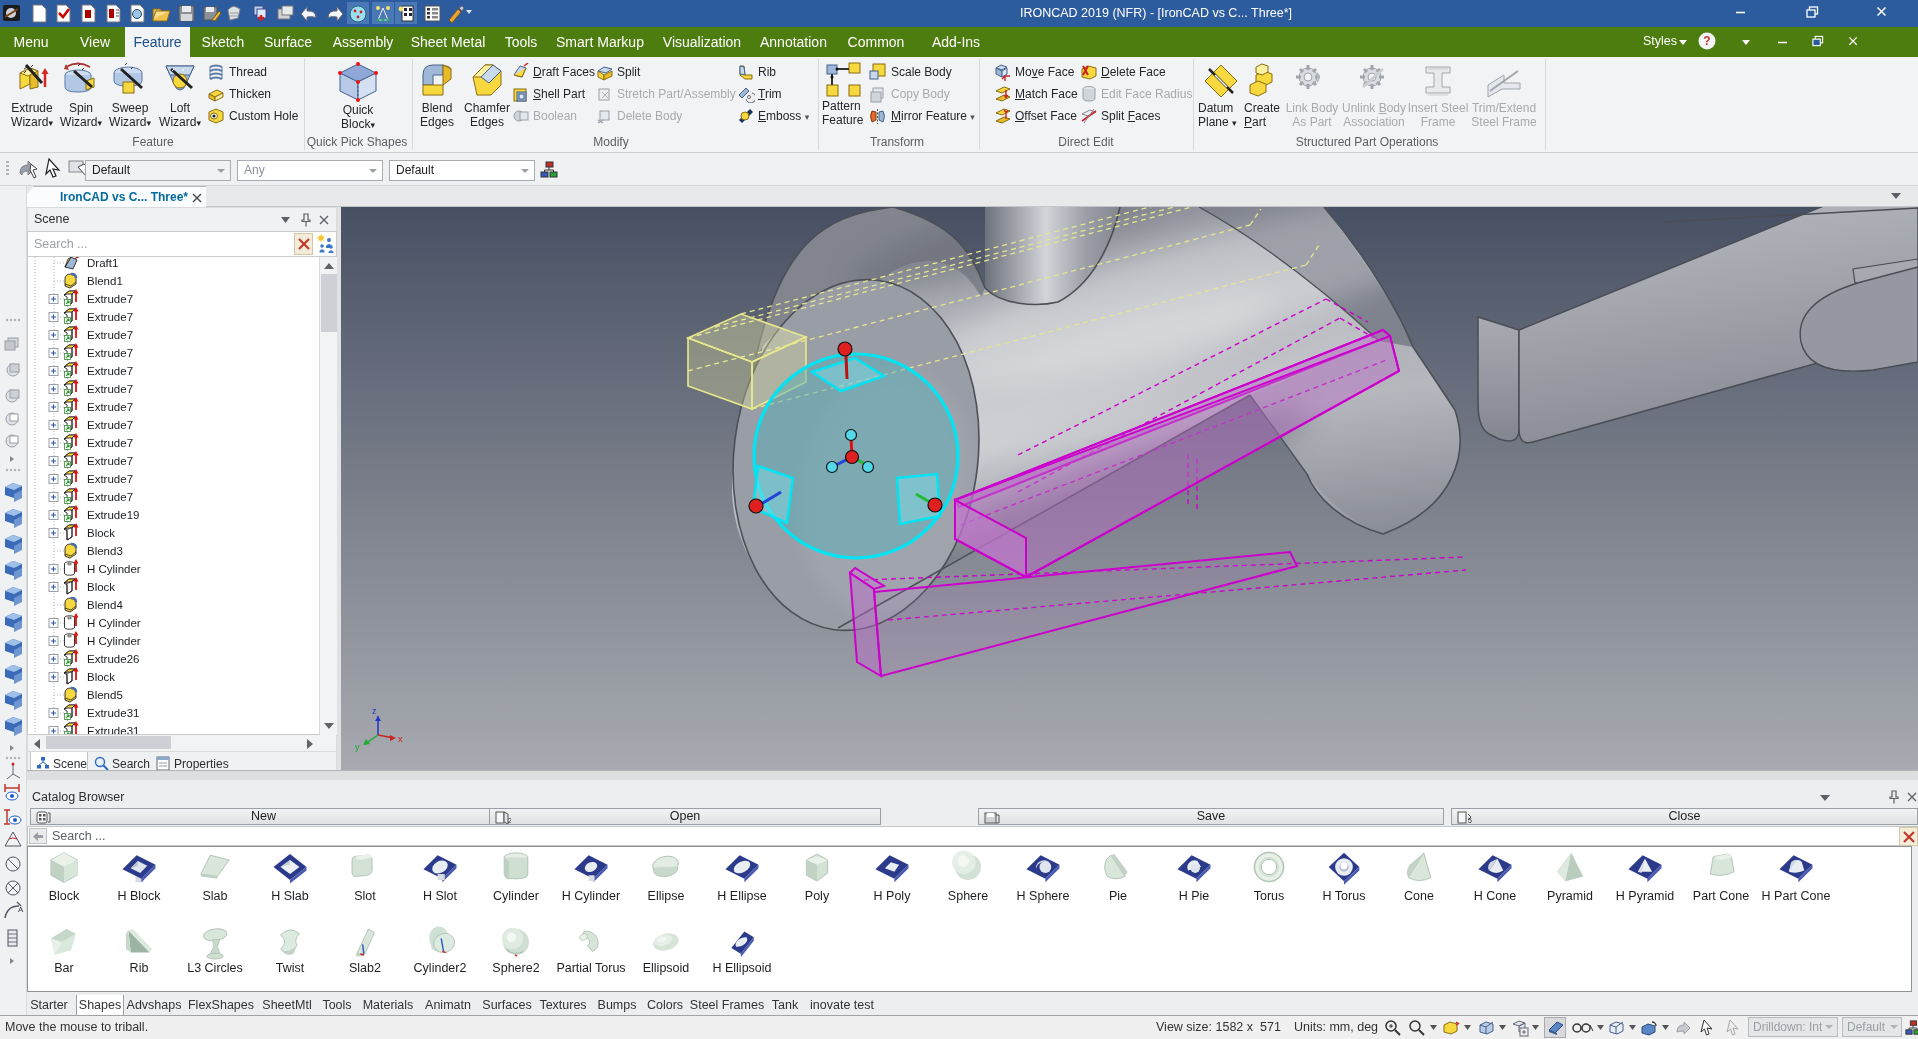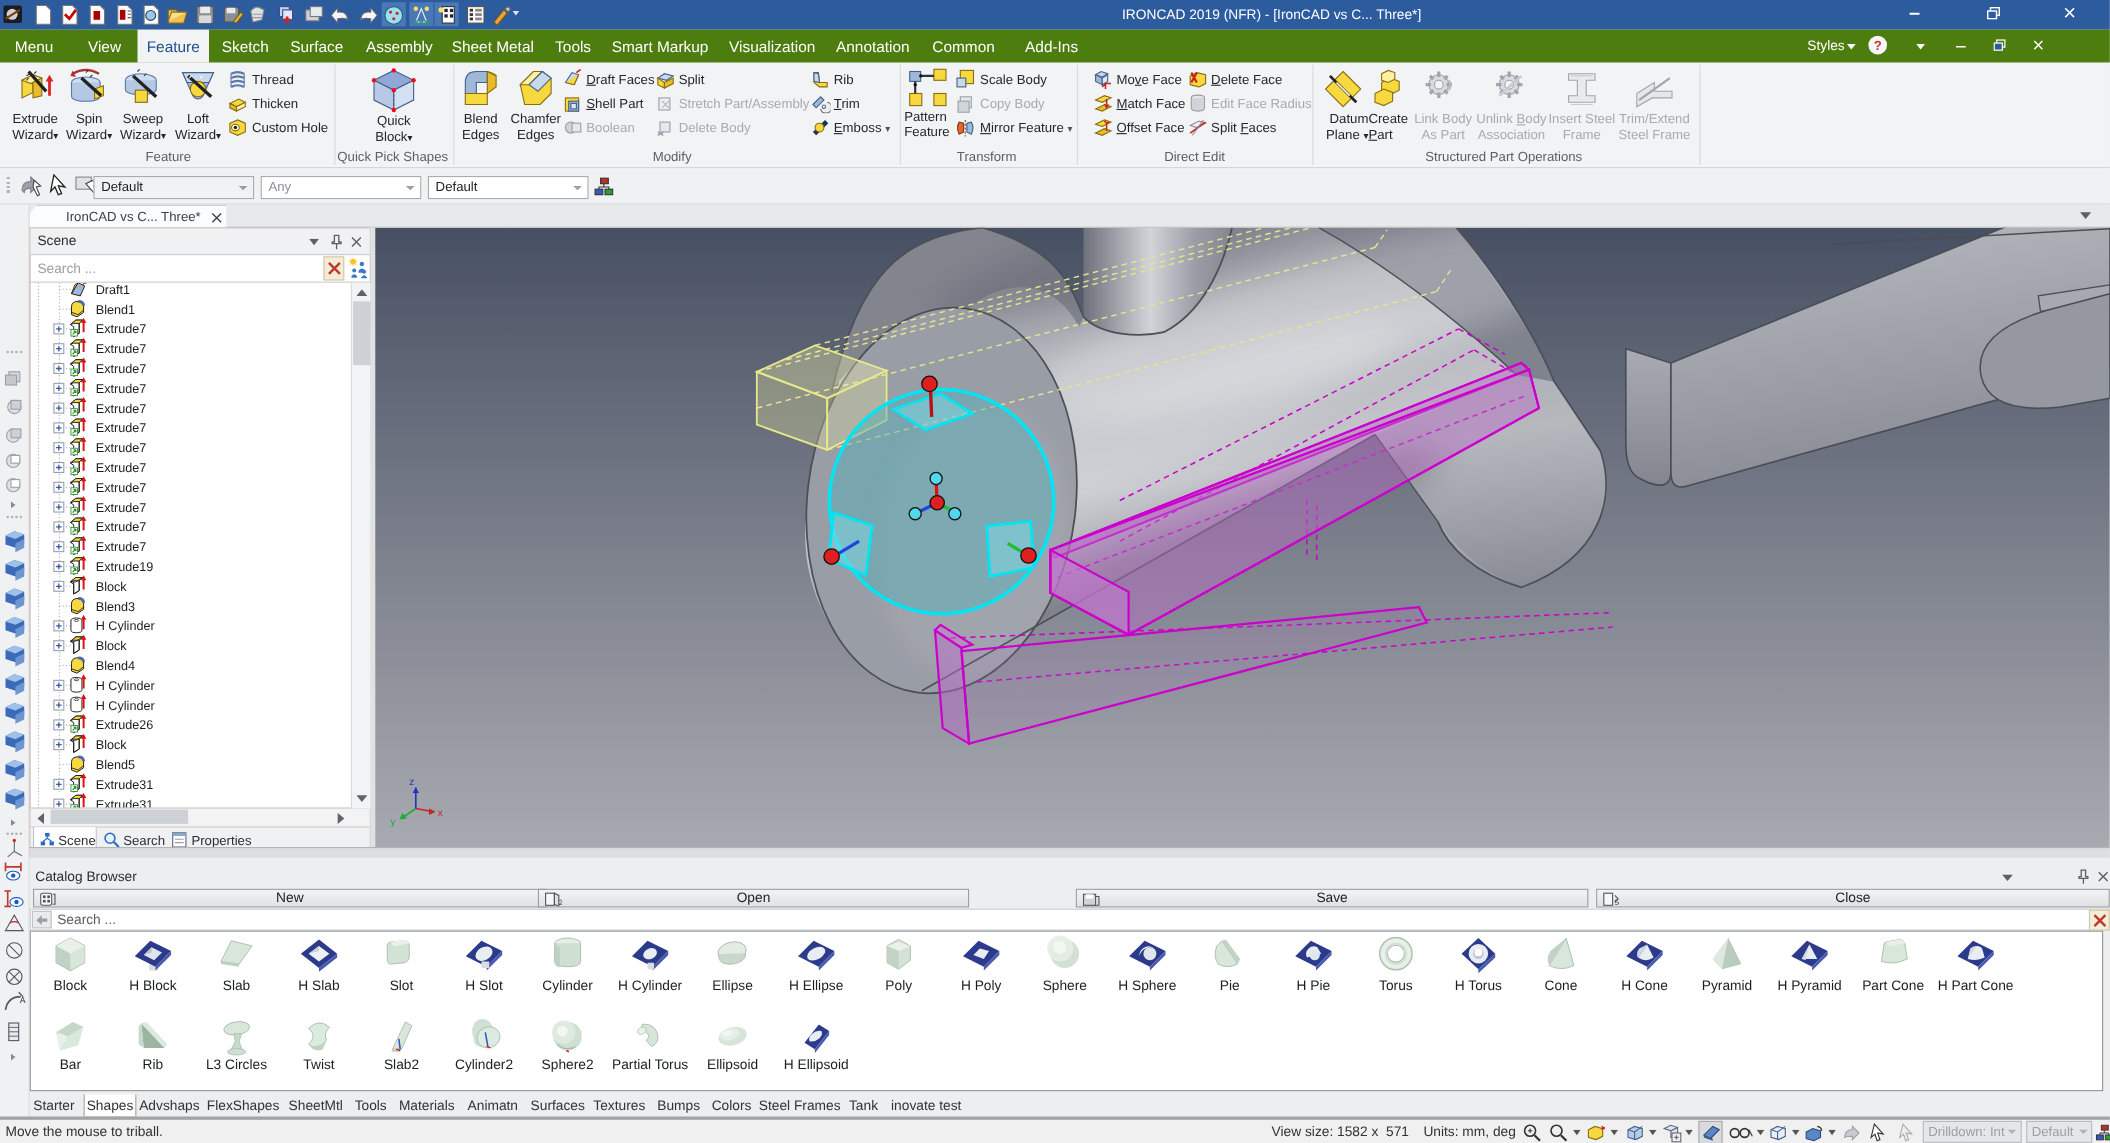--- a/index.html
+++ b/index.html
@@ -19,21 +19,21 @@
 .combo{position:absolute;top:7px;height:21px;background:#fff;border:1px solid #a8acb0;font-size:12px;color:#222;line-height:19px;padding-left:6px}
 .combo .da{position:absolute;right:5px;top:8px;width:0;height:0;border-left:4px solid transparent;border-right:4px solid transparent;border-top:4px solid #9aa0a6}
 #tabrow{position:absolute;left:0;top:186px;width:1918px;height:21px;background:#e7e9eb;border-bottom:1px solid #c4c7ca}
 #doctab{position:absolute;left:16px;top:186px;width:190px;height:21px;background:#fbfcfd;clip-path:polygon(18px 0,190px 0,190px 21px,0 21px);border-top:1px solid #b5b8bb}
 #leftcol{position:absolute;left:0;top:186px;width:27px;height:829px;background:#eff1f2;border-right:1px solid #d8dadc}
 #scenepanel{position:absolute;left:27px;top:207px;width:310px;height:571px;background:#c2410c}
 #viewport{position:absolute;left:341px;top:207px;width:1577px;height:563px}
 #vpgap{position:absolute;left:337px;top:207px;width:4px;height:563px;background:#dfe1e3}
 #splitter{position:absolute;left:27px;top:770px;width:1891px;height:15px;background:#dcdee0;border-top:1px solid #b2b5b8}
 #catalog{position:absolute;left:27px;top:780px;width:1891px;height:235px;background:#eceeef}
-#statusbar{position:absolute;left:0;top:1015px;width:1918px;height:24px;background:#f0f0f0;border-top:3px solid #a3a3a3;font-size:12.5px;color:#333}
+#statusbar{position:absolute;left:0;top:1015px;width:1918px;height:24px;background:#f0f0f0;border-top:1px solid #a3a3a3;font-size:12.5px;color:#333}
 .qat{position:absolute;top:4px;width:19px;height:19px}
 .wbtn{position:absolute;color:#fff;font-size:13px;top:6px}
 .cattab{position:absolute;top:0;height:20px;line-height:20px;font-size:12.5px;color:#333;text-align:center}
 </style></head>
 <body>
 <div id="titlebar">
 <svg class="qat" style="left:3px" viewBox="0 0 19 19">
       <rect x="0" y="1" width="17" height="16" rx="2" fill="#1a1c20"></rect>
       <circle cx="8" cy="9" r="5" fill="#cfd3d8"></circle>
       <path d="M2 13 L15 5" stroke="#7a4010" stroke-width="2"></path>
@@ -363,21 +363,21 @@
     </svg>
 <div class="smallrow gray" style="left:1101px;top:27px">Edit Face Radius</div>
 <svg class="ribicon abs" style="left:1080px;top:50px" width="18" height="18" viewBox="0 0 18 18">
       <path d="M2 7 l8-4 6 2 -8 4z" fill="#eceef0" stroke="#889"></path>
       <path d="M2 14 L16 4" stroke="#c22" stroke-width="1.6"></path>
       <path d="M4 16 L14 2" stroke="#889" stroke-width="1"></path>
     </svg>
 <div class="smallrow" style="left:1101px;top:49px">Split <u>F</u>aces</div>
 <div class="glabel" style="left:1036px;width:100px">Direct Edit</div>
 <div class="gsep" style="left:1193px"></div>
-<div class="bigbtn" style="left:1198px;width:46px;text-align:right"><svg width="40" height="40" viewBox="0 0 40 40">
+<div class="bigbtn" style="left:1198px;width:46px;text-align:left"><svg width="40" height="40" viewBox="0 0 40 40">
         <path d="M20 4 L36 20 L20 36 L4 20z" fill="#f7d83f" stroke="#8a6d10"></path>
         <path d="M8 8 L32 32" stroke="#222" stroke-width="2.5"></path>
         <path d="M14 14 L26 26" stroke="#fff" stroke-width="1.5"></path>
       </svg>Datum<br>Plane <span style="font-size:9px">▾</span></div>
 <div class="bigbtn" style="left:1244px;width:42px;text-align:left"><svg width="38" height="40" viewBox="0 0 38 40">
         <path d="M10 14 l8-4 8 3 v8 l-8 4 -8-3z" fill="#f7d83f" stroke="#8a6d10"></path>
         <path d="M4 24 l8-4 8 3 v8 l-8 4 -8-3z" fill="#f7d83f" stroke="#8a6d10"></path>
         <path d="M10 6 l6-3 6 2 v6 l-6 3 -6-2z" fill="#fdf0a0" stroke="#8a6d10"></path>
       </svg>Create<br><u>P</u>art</div>
 <div class="bigbtn gray" style="left:1277px;width:70px"><svg width="38" height="40" viewBox="0 0 38 40">
@@ -426,21 +426,21 @@
       <rect x="10" y="11" width="7" height="5" fill="#28a038" stroke="#333"></rect>
       <path d="M9 6 v3 M4.5 11 v-2 h9 v2" fill="none" stroke="#333"></path>
     </svg>
 </div>
 <div id="tabrow">
 <svg style="position:absolute;left:1890px;top:6px" width="12" height="8" viewBox="0 0 12 8">
       <path d="M1 1 h10 l-5 6z" fill="#5a6066"></path>
     </svg>
 </div>
 <div id="doctab">
-    <span style="position:absolute;left:44px;top:3px;font-size:12px;font-weight:normal;color:#404040">IronCAD vs C... Three*</span>
+    <span style="position:absolute;left:44px;top:3px;font-size:12px;font-weight:bold;color:#0369a1">IronCAD vs C... Three*</span>
 <svg style="position:absolute;left:176px;top:6px" width="10" height="10" viewBox="0 0 10 10">
       <path d="M1 1 l8 8 M9 1 l-8 8" stroke="#444" stroke-width="1.3"></path>
     </svg>
 </div>
 <div id="leftcol">
 <svg width="27" height="829" viewBox="0 0 27 829">
 <g fill="#b0b4ba">
         <circle cx="7" cy="134" r="1.2"></circle>
         <circle cx="11" cy="134" r="1.2"></circle>
         <circle cx="15" cy="134" r="1.2"></circle>

